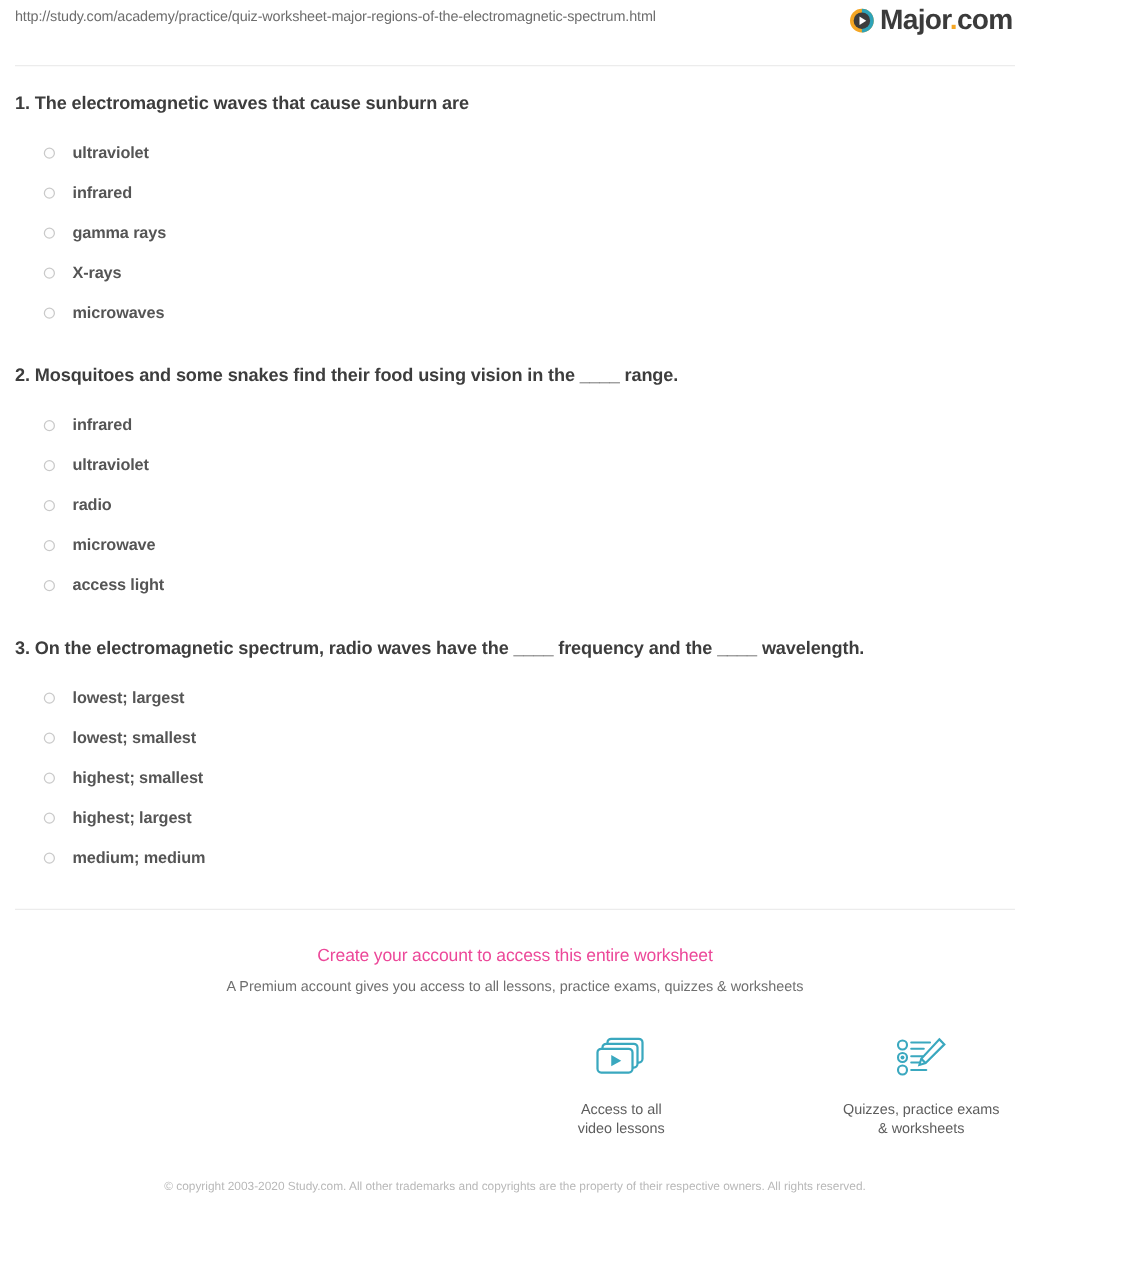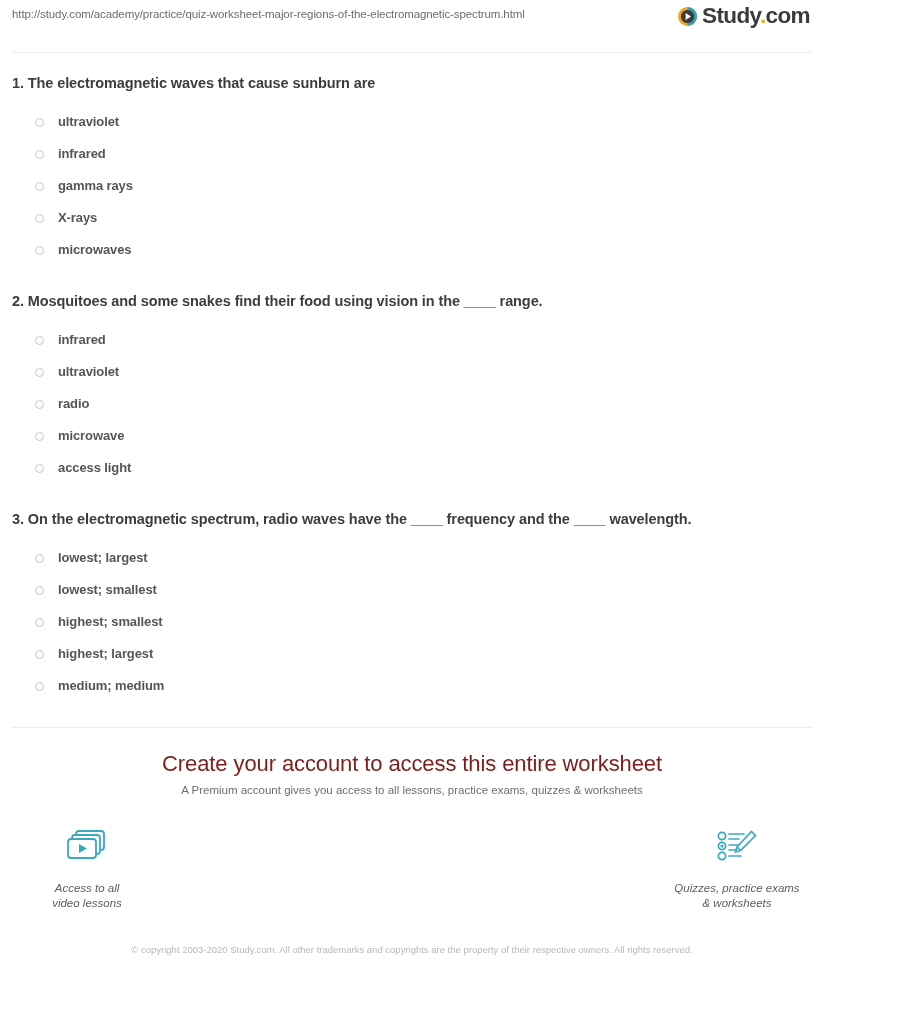--- a/index.html
+++ b/index.html
@@ -110,40 +110,39 @@
     font-size: 13px;
     color: #555555;
     line-height: 16px;
     letter-spacing: -0.1px;
   }
 
   
   .footer { padding-top: 2px; }
   .cta-headline {
     text-align: center;
-    font-size: 22px;
-    color: #7f1d1d;
+    font-size: 14px;
+    color: #ec4899;
     line-height: 22px;
     margin: 23px 0 0 0;
     font-weight: normal;
     letter-spacing: -0.1px;
   }
   .cta-sub {
     text-align: center;
     font-size: 11.5px;
     color: #6f6f6f;
     line-height: 16px;
     margin: 7px 0 0 0;
   }
   .perks {
     display: flex;
-    justify-content: space-between;
-    gap: 50px;
+    justify-content: flex-end;
+    gap: 90px;
     margin-top: 26px;
-    font-style: italic;
   }
   .perk {
     width: 150px;
     display: flex;
     flex-direction: column;
     align-items: center;
   }
   .perk-icon {
     height: 46px;
     display: flex;
@@ -176,21 +175,21 @@
 
     <div class="logo">
       <span class="logo-mark">
         <svg width="21" height="21" viewBox="0 0 21 21" aria-hidden="true">
           <circle cx="10.5" cy="10.5" r="9.5" fill="#f5a623"></circle>
           <path d="M10.5 1 A9.5 9.5 0 0 1 10.5 20 Z" fill="#2ea3b8"></path>
           <circle cx="10.5" cy="10.5" r="6.6" fill="#3c3c3c"></circle>
           <path d="M8.6 7.1 L14.0 10.5 L8.6 13.9 Z" fill="#ffffff"></path>
         </svg>
       </span>
-      <span class="logo-text"><span>Study</span><span class="logo-dot">.</span><span>com</span></span>
+      <span class="logo-text"><span>Major</span><span class="logo-dot">.</span><span>com</span></span>
     </div>
   </div>
 
   <hr class="divider">
 
   <div class="questions">
 
     <div class="question">
       <p class="q-text">1. The electromagnetic waves that cause sunburn are</p>
       <ul class="options">

